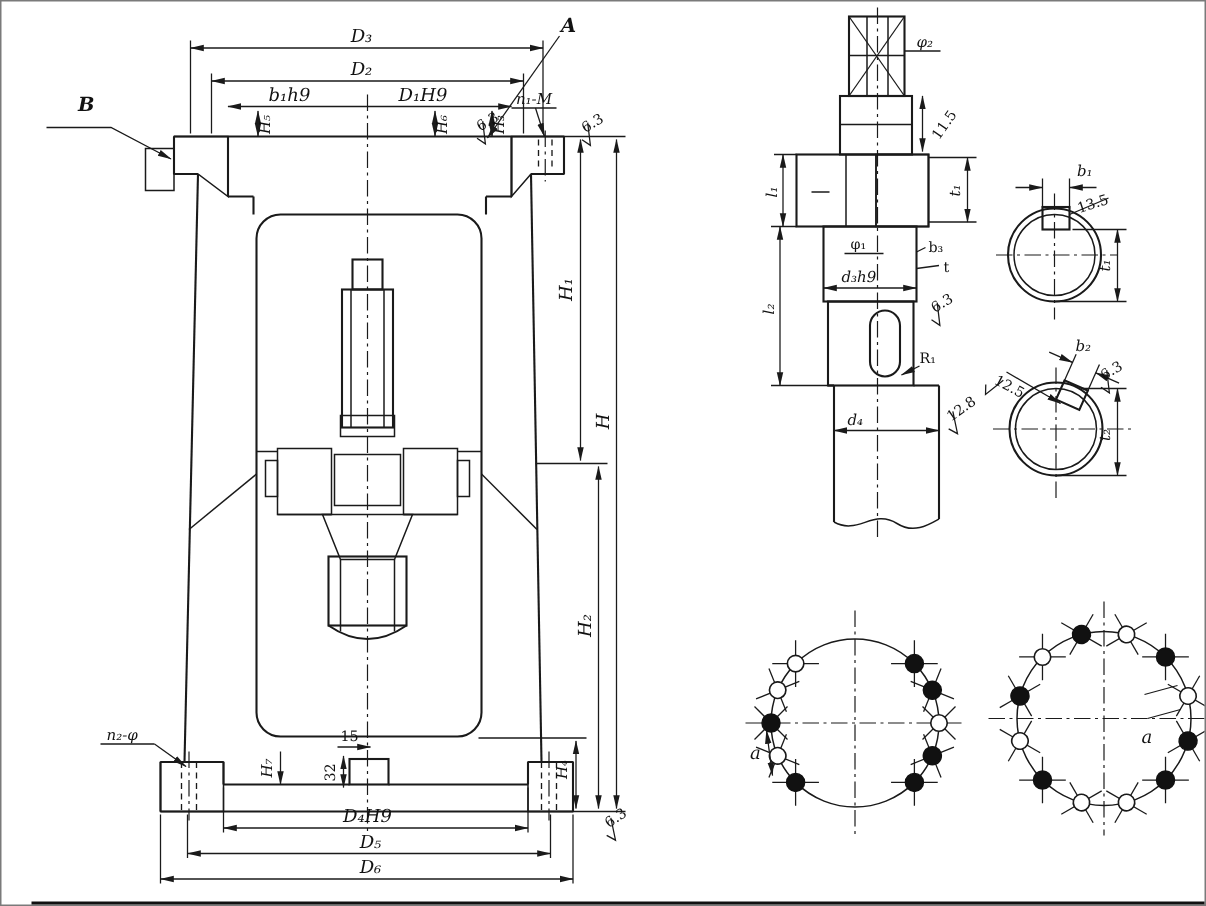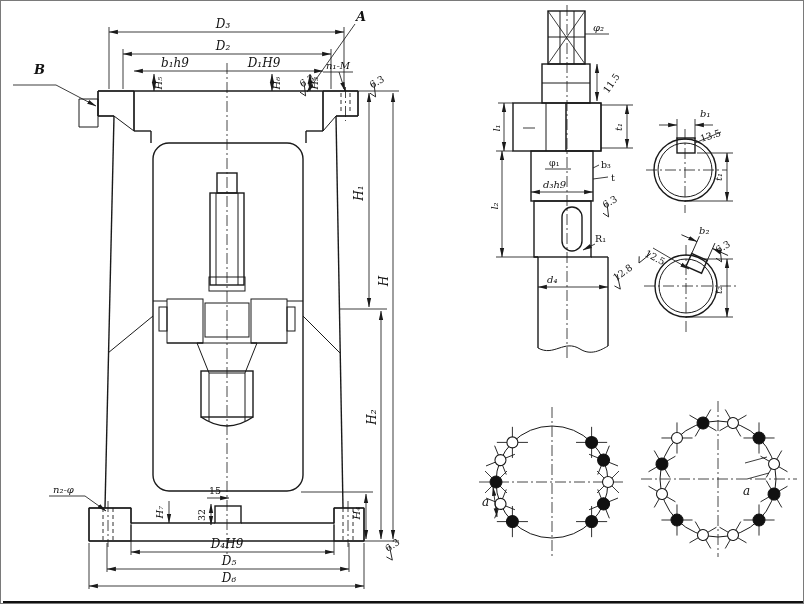--- a/index.html
+++ b/index.html
@@ -1,19 +1,20 @@
 <!DOCTYPE html>
 <html><head>
 <meta charset="utf-8">
 <style>
   html,body{margin:0;padding:0;background:#e8e8e8;}
   .sheet{
     position:relative;width:804px;height:604px;background:#ffffff;
     box-sizing:border-box;border:1px solid #7a7a7a;overflow:hidden;
     font-family:"DejaVu Serif",serif;
+    padding-left:18px;
   }
   svg{display:block}
   .ol{stroke:#1a1a1a;stroke-width:1.4;fill:none}
   .tl{stroke:#1a1a1a;stroke-width:1;fill:none}
   .dl{stroke:#1a1a1a;stroke-width:.85;fill:none}
   .cl{stroke:#1a1a1a;stroke-width:.8;fill:none;stroke-dasharray:11 3 2 3}
   .hd{stroke:#1a1a1a;stroke-width:.9;fill:none;stroke-dasharray:4 3}
   .dim{font:italic 12px "DejaVu Serif",serif;fill:#111;stroke:none}
   .dims{font:italic 10px "DejaVu Serif",serif;fill:#111;stroke:none}
   .num{font:9.5px "DejaVu Serif",serif;fill:#111;stroke:none}

